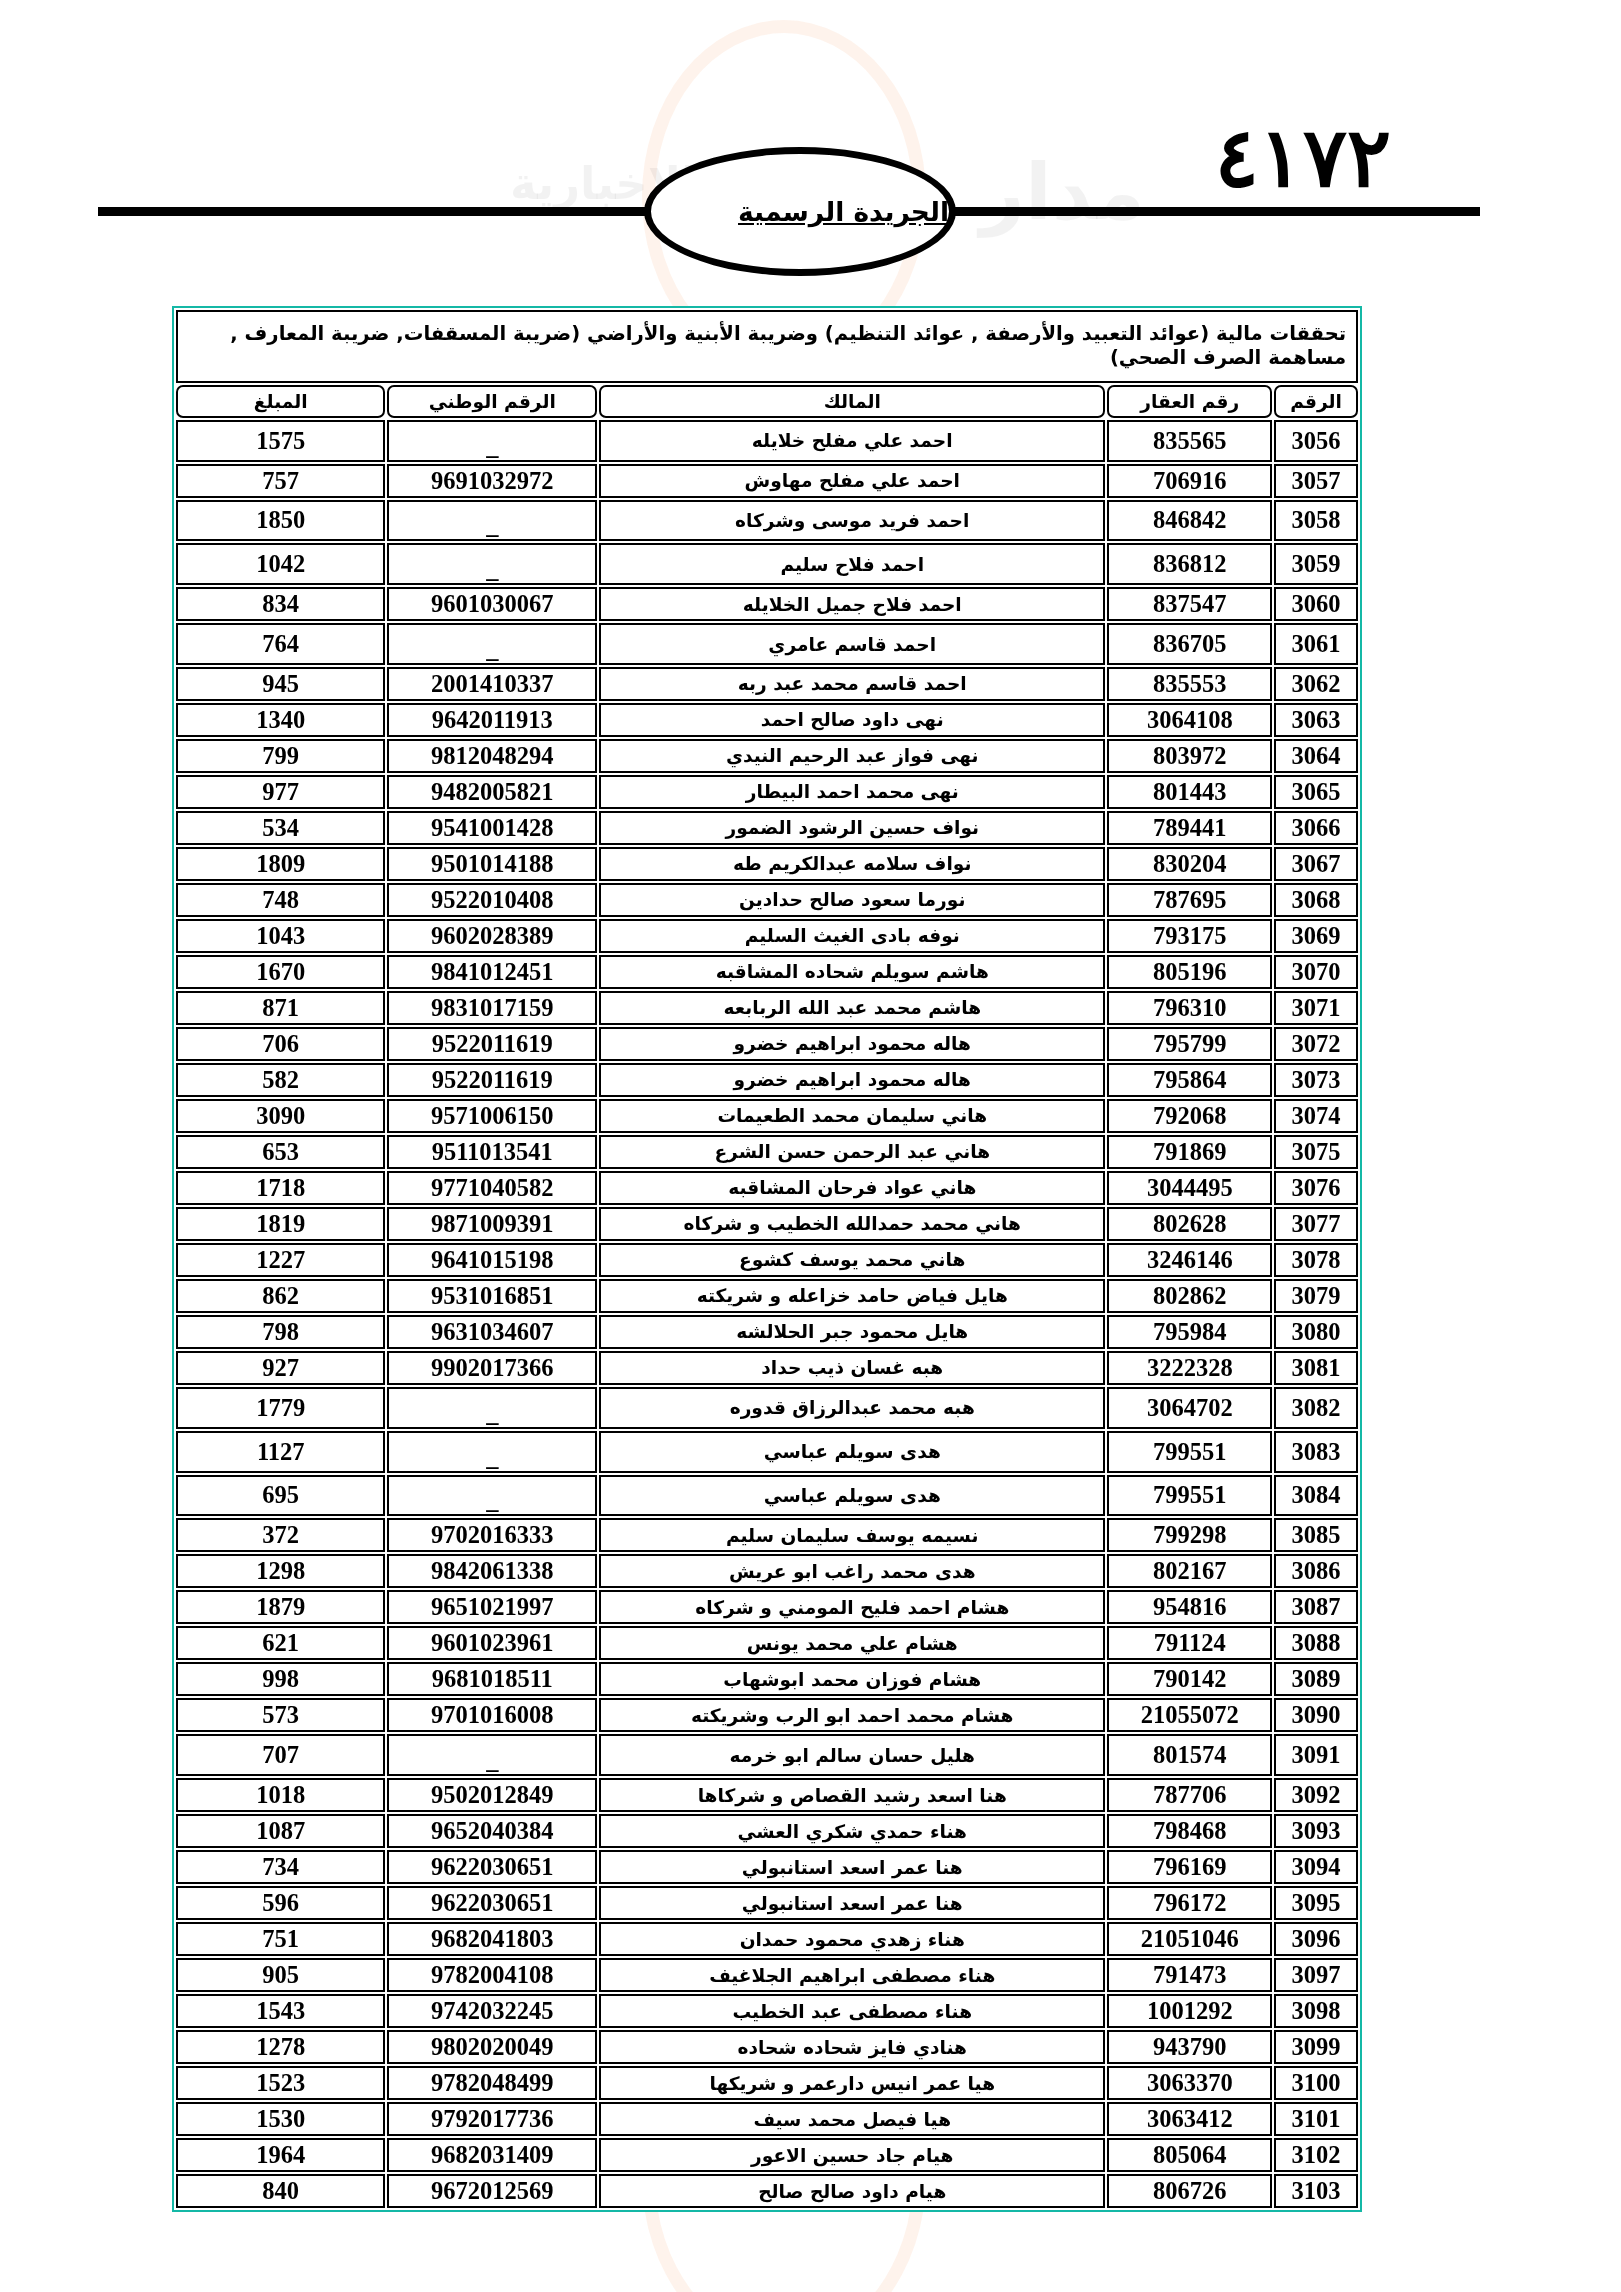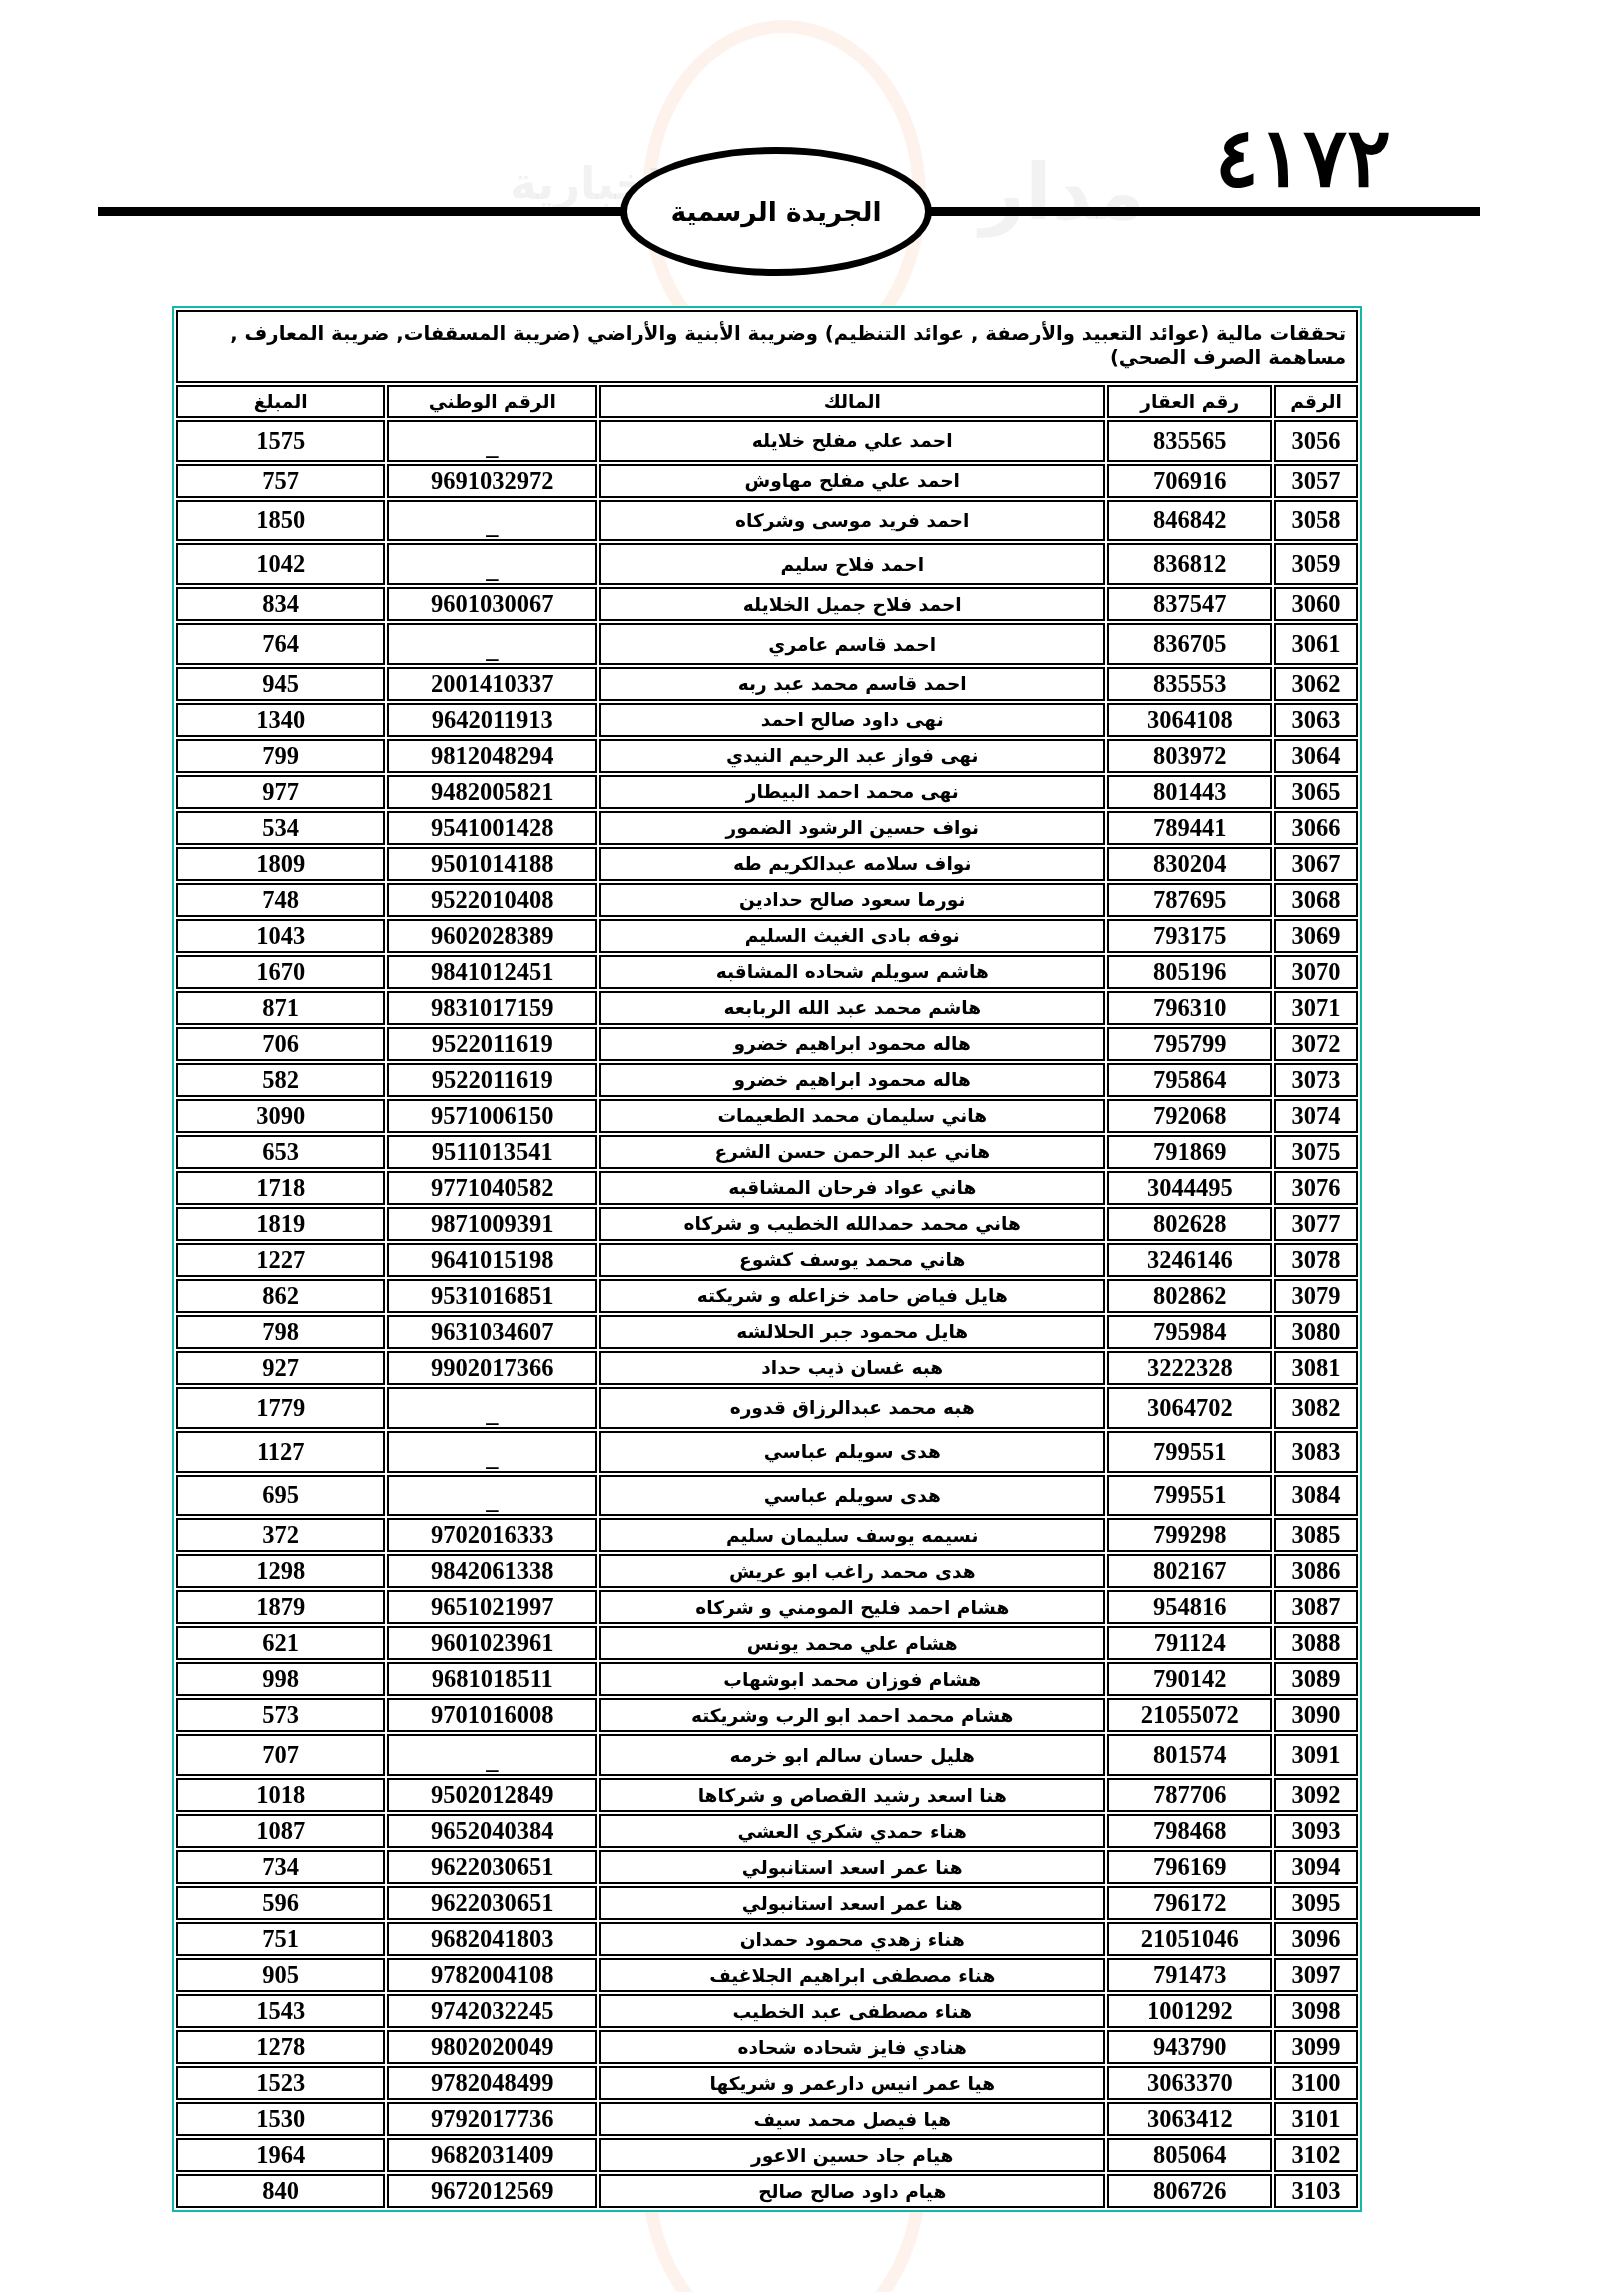--- a/index.html
+++ b/index.html
@@ -9,33 +9,33 @@
   
   .watermark { position: absolute; pointer-events: none; }
   .wm-ring { position: absolute; left: 642px; width: 284px; height: 353px; border-radius: 50%;
              border: 13.7px solid rgba(245,160,100,0.12); box-sizing: border-box; }
   .wm-text { position: absolute; color: rgba(0,0,0,0.05); font-weight: bold; font-family: "DejaVu Sans", sans-serif; }
 
   .page-number { position: absolute; right: 230px; top: 116px; font-size: 82px; font-weight: bold;
                  font-family: "DejaVu Serif", serif; letter-spacing: 5.9px; line-height: 1; }
 
   .rule { position: absolute; left: 98px; width: 1382px; top: 207px; height: 8.8px; background: #000; }
-  .oval { position: absolute; left: 620px; top: 147px; width: 312px; height: 129px;
+  .oval { position: absolute; left: 644px; top: 147px; width: 312px; height: 129px;
           border: 7.8px solid #000; border-radius: 50%; background: #ffffff; box-sizing: border-box;
-          display: flex; align-items: center; justify-content: center; }
+          display: flex; align-items: center; justify-content: flex-end; text-decoration: underline; }
   .oval span { font-size: 26.5px; font-weight: bold; font-family: "DejaVu Sans", sans-serif; direction: rtl; }
 
   .table-wrap { position: absolute; left: 172px; top: 306px; width: 1190px; }
   table { width: 100%; border-collapse: separate; border-spacing: 2px; direction: rtl;
           border: 2px solid #14b8a6; background: #fff; }
   td, th { border: 2px solid #000; padding: 0; text-align: center; vertical-align: middle; }
   .title-cell { font-size: 19.6px; font-weight: bold; line-height: 24.5px; height: 61px; padding: 3.9px 9.8px;
                 text-align: center; font-family: "DejaVu Sans", sans-serif; }
   .title-cell span { display: inline-block; text-align: right; }
-  th { font-size: 18.6px; font-weight: bold; height: 29px; font-family: "DejaVu Sans", sans-serif; }
+  th { font-size: 18.6px; font-weight: bold; height: 29px; font-family: "DejaVu Sans", sans-serif; border-radius: 7px; }
   td { font-size: 20.6px; font-weight: bold; height: 30px; }
   td.num { font-family: "Liberation Serif", serif; font-size: 24.5px; }
   td.name { font-family: "DejaVu Sans", sans-serif; font-size: 18.6px; margin-left: 40px; }
   .c-no { width: 80px; }
   .c-prop { width: 161px; margin-left: 16px; }
   .c-owner { width: 504px; margin-left: 27px; }
   .c-nat { width: 206px; }
   .c-amt { width: 206px; }
   .dash { display: inline-block; vertical-align: bottom; padding-top: 9.8px; }
 </style>

